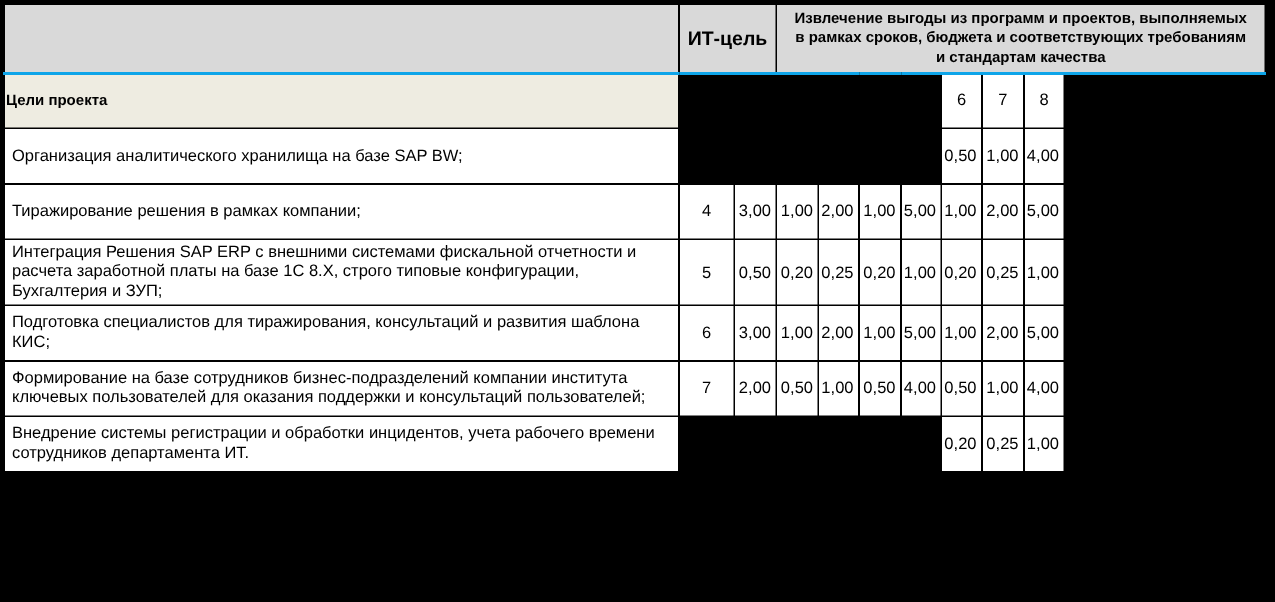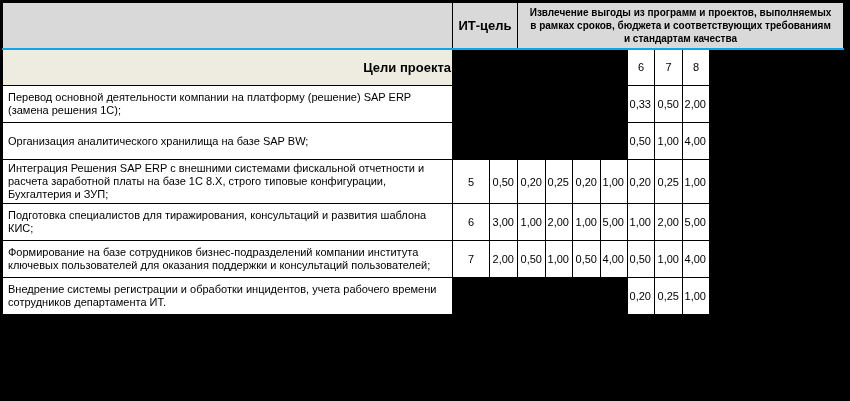--- a/index.html
+++ b/index.html
@@ -33,22 +33,22 @@
   .hdr-benefit {
     font-weight: bold;
     font-size: 10px;
     line-height: 13px;
     text-align: center;
     padding: 1px 8px;
   }
   .goals-title {
     background: var(--goals-bg, #eeece1);
     font-weight: bold;
-    font-size: 13px;
-    text-align: right;
+    font-size: 10px;
+    text-align: left;
     border-left: 2px solid #000;
     border-right: 2px solid #000;
   }
   .goal {
     background: var(--cell-bg, #fff);
     font-size: 11px;
     line-height: 13px;
     padding: 2px 5px;
     border-left: 2px solid #000;
     border-right: 2px solid #000;
@@ -100,39 +100,44 @@
 
     <tr class="drow">
       <td class="goals-title">Цели проекта</td>
       <td class="blk" colspan="6"></td>
       <td class="colnum">6</td>
       <td class="colnum">7</td>
       <td class="colnum">8</td>
       <td class="blk"></td>
     </tr>
 
-    <tr class="drow">
-      <td class="goal">Перевод основной деятельности компании на платформу (решение) SAP ERP (замена решения 1С);</td>
-      <td class="blk" colspan="6"></td>
-      <td class="val">0,33</td>
-      <td class="val">0,50</td>
-      <td class="val">2,00</td>
-      <td class="blk"></td>
-    </tr>
 
 
     <tr class="drow">
       <td class="goal">Организация аналитического хранилища на базе SAP BW;</td>
       <td class="blk" colspan="6"></td>
       <td class="val">0,50</td>
       <td class="val">1,00</td>
       <td class="val">4,00</td>
       <td class="blk"></td>
     </tr>
 
+    <tr class="drow">
+      <td class="goal">Тиражирование решения  в рамках компании;</td>
+      <td class="itnum">4</td>
+      <td class="val">3,00</td>
+      <td class="val">1,00</td>
+      <td class="val">2,00</td>
+      <td class="val">1,00</td>
+      <td class="val">5,00</td>
+      <td class="val">1,00</td>
+      <td class="val">2,00</td>
+      <td class="val">5,00</td>
+      <td class="blk"></td>
+    </tr>
 
     <tr class="drow">
       <td class="goal">Интеграция Решения SAP ERP с внешними системами фискальной отчетности и расчета заработной платы на базе 1С 8.Х,  строго типовые конфигурации, Бухгалтерия и ЗУП;</td>
       <td class="itnum">5</td>
       <td class="val">0,50</td>
       <td class="val">0,20</td>
       <td class="val">0,25</td>
       <td class="val">0,20</td>
       <td class="val">1,00</td>
       <td class="val">0,20</td>

